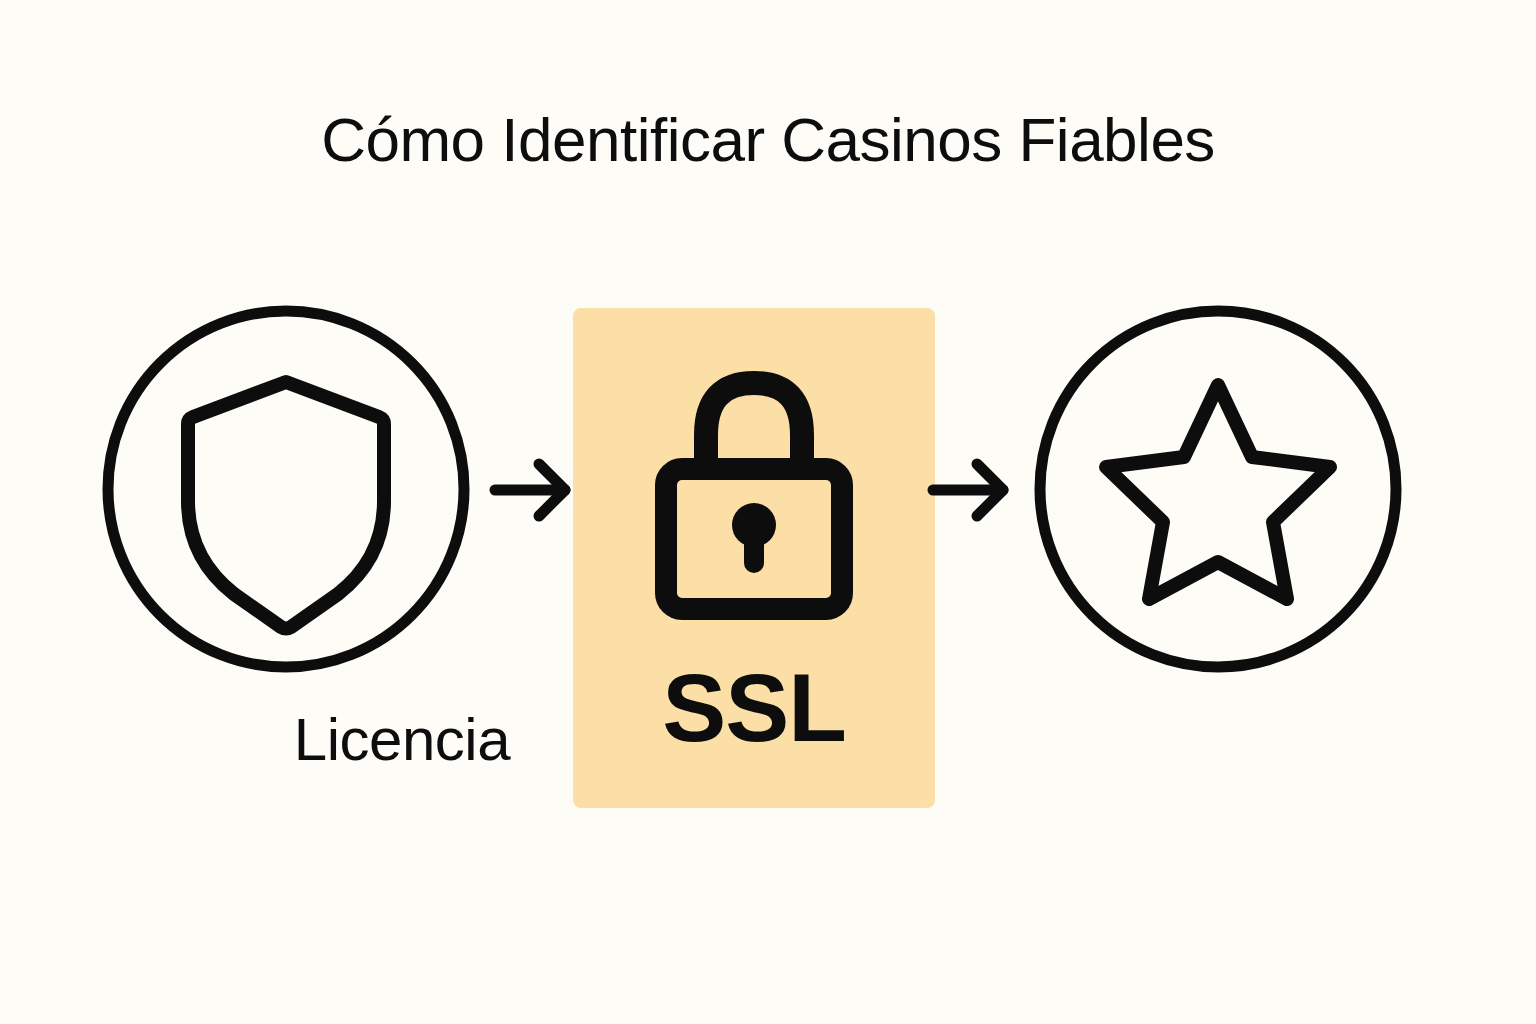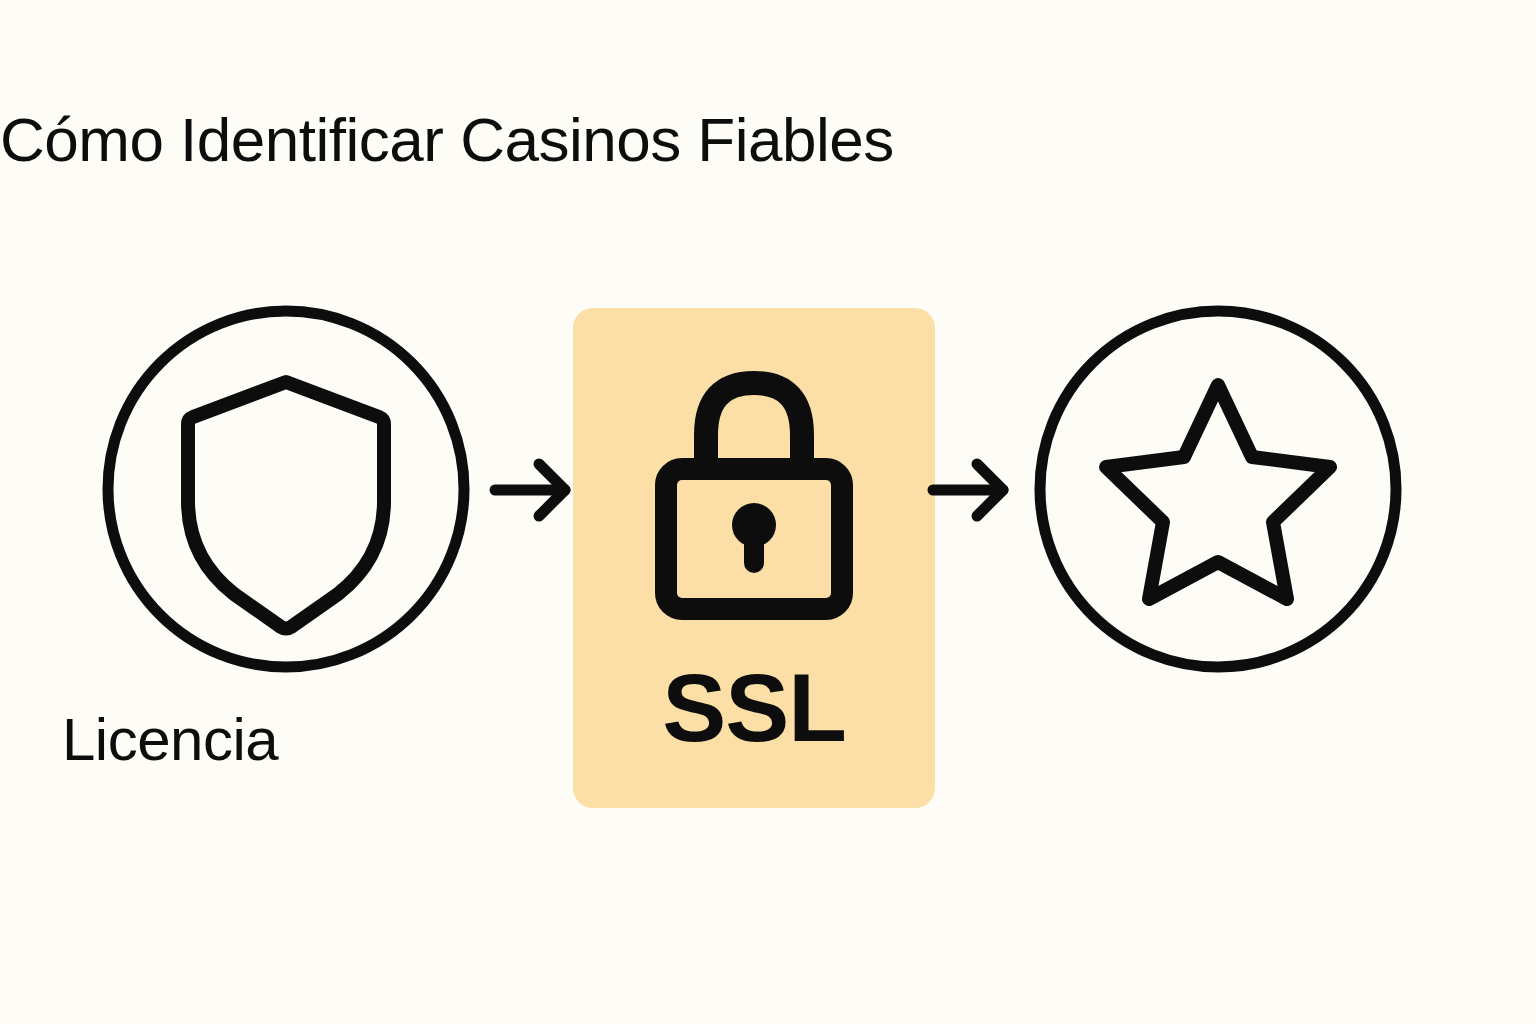--- a/index.html
+++ b/index.html
@@ -19,21 +19,21 @@
     height: 1024px;
     background: #fdfcf7;
   }
 
   
   .title {
     position: absolute;
     left: 0;
     top: 104px;
     width: 1536px;
-    text-align: left;
+    text-align: center;
     font-family: "Liberation Sans", sans-serif;
     font-size: 62px;
     font-weight: 500;
     letter-spacing: -0.5px;
     color: #0d0d0d;
     white-space: nowrap;
   }
 
   
   .flow {
@@ -59,37 +59,37 @@
     inset: 0;
     width: 368px;
     height: 368px;
   }
 
   .node-label {
     position: absolute;
     top: 400px;
     left: -40px;
     width: 448px;
-    text-align: left;
+    text-align: right;
     font-size: 60px;
     font-weight: 400;
     color: #0d0d0d;
     letter-spacing: -0.5px;
     white-space: nowrap;
   }
 
   
   .card {
     position: absolute;
     left: 573px;
     top: 18px;
     width: 362px;
     height: 500px;
     background: #fbdfa6;
-    border-radius: 20px;
+    border-radius: 8px;
   }
   .card .lock-wrap {
     position: absolute;
     left: 50%;
     transform: translateX(-50%);
     top: 55px;
     width: 200px;
     height: 250px;
   }
   .card-label {

